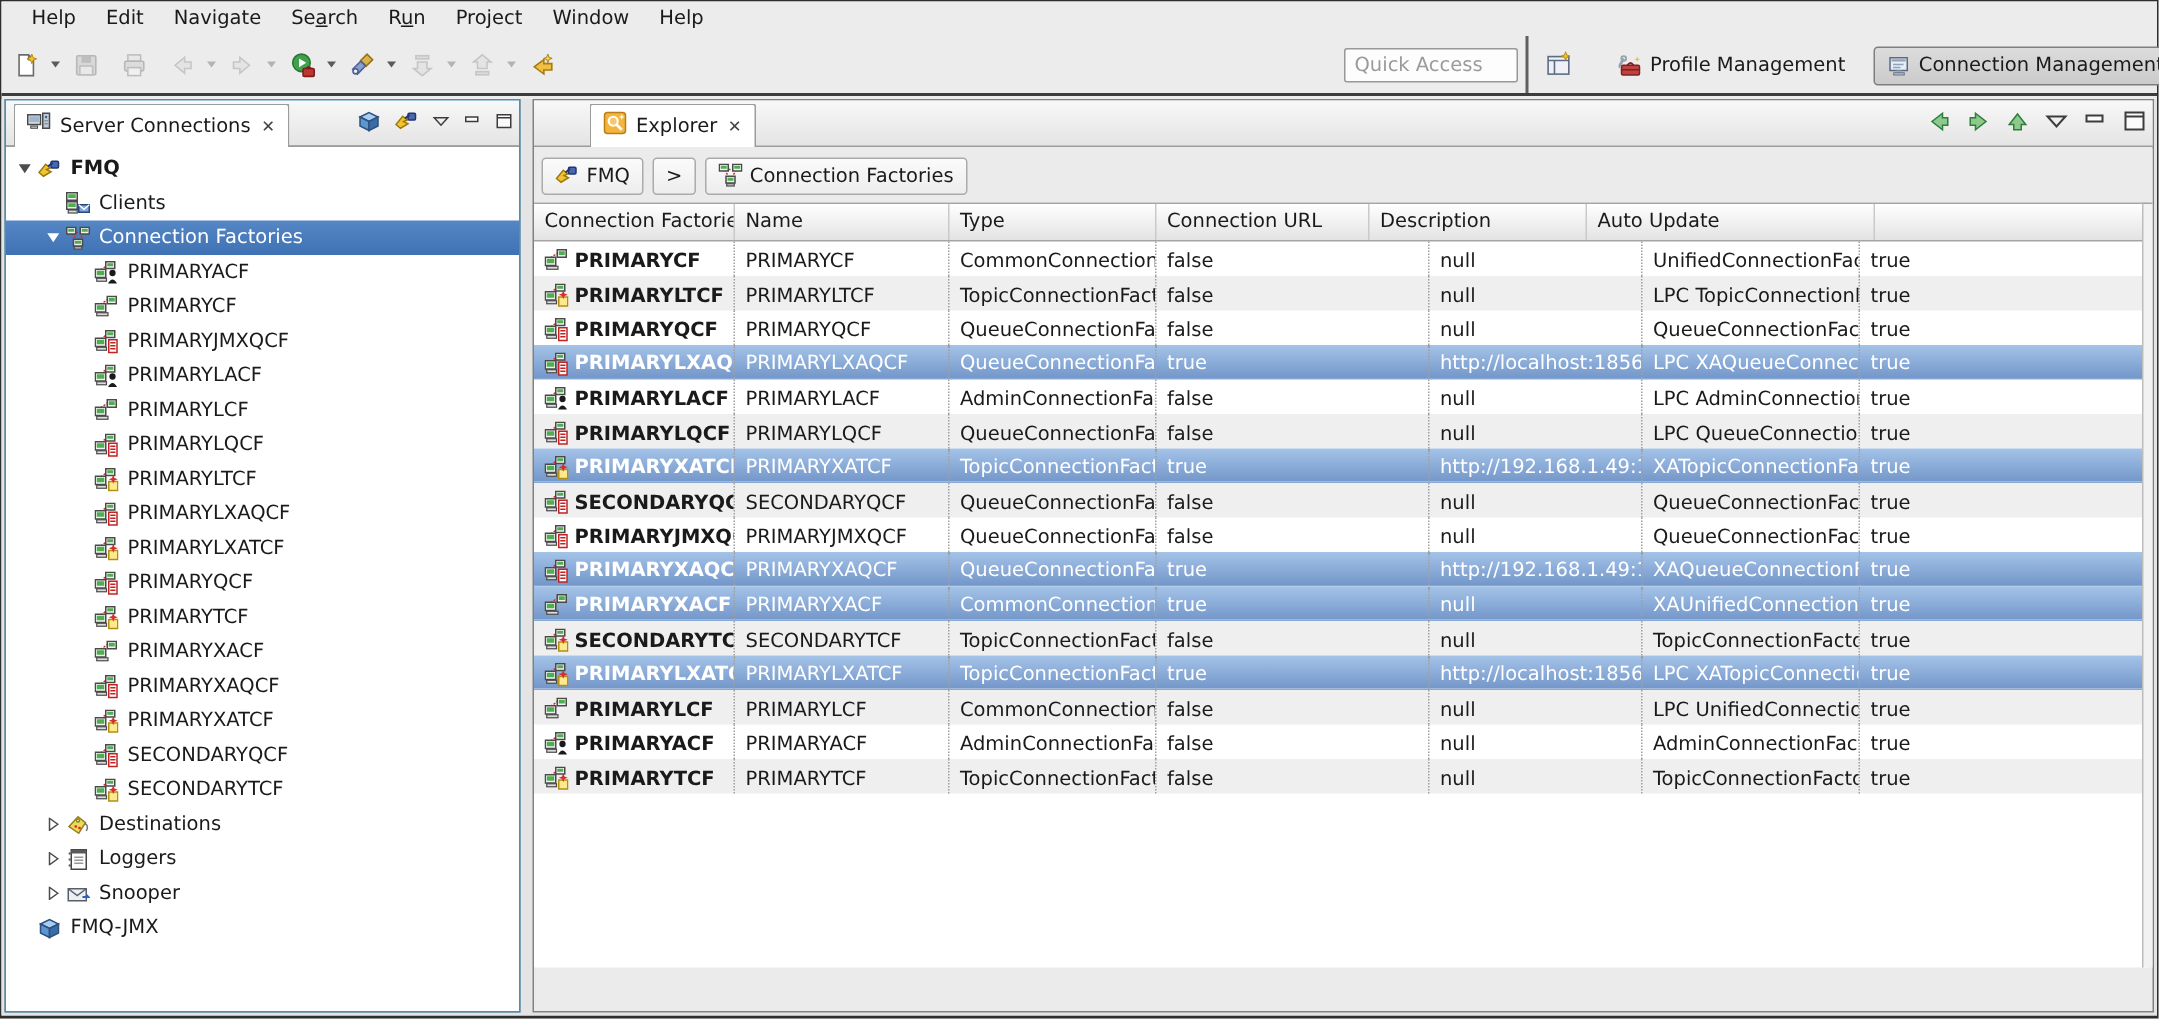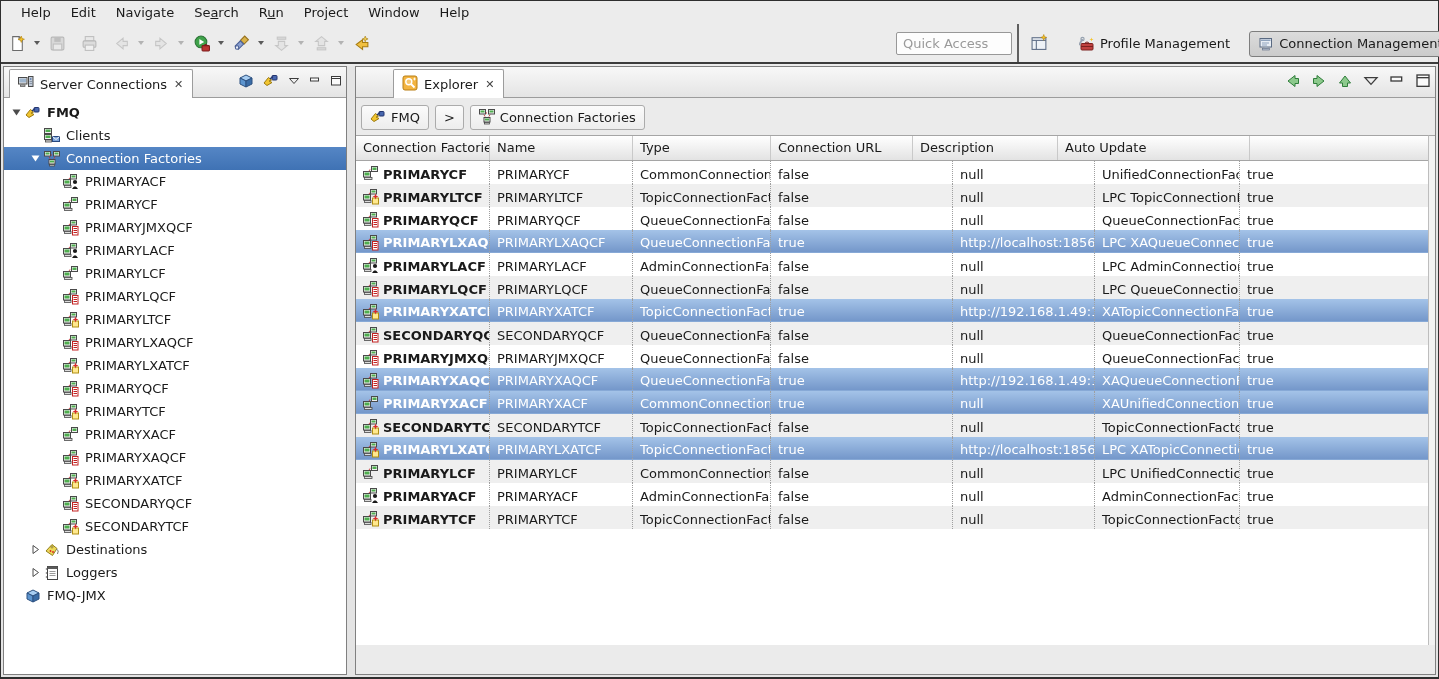--- a/index.html
+++ b/index.html
@@ -551,20 +551,33 @@
                 <rect x="3.5" y="1.5" width="10" height="2.5" fill="#5a5a5a"></rect>
                 <line x1="5.5" y1="6.5" x2="11.5" y2="6.5" stroke="#999"></line>
                 <line x1="5.5" y1="8.5" x2="11.5" y2="8.5" stroke="#999"></line>
                 <line x1="5.5" y1="10.5" x2="11.5" y2="10.5" stroke="#999"></line>
                 <circle cx="2.5" cy="4" r="0.8" fill="#666"></circle>
                 <circle cx="2.5" cy="8" r="0.8" fill="#666"></circle>
                 <circle cx="2.5" cy="12" r="0.8" fill="#666"></circle>
               </svg></span>
             <span>Loggers</span>
           </div>
+          <div class="tree-row" style="padding-left: 23px;">
+            <span class="expander">
+              <svg viewBox="0 0 9 9">
+                <polygon points="2,0.5 7.5,4.5 2,8.5" fill="none" stroke="#4c4c4c"></polygon>
+              </svg>
+            </span>
+            <span class="ticon"><svg viewBox="0 0 16 16" xmlns="http://www.w3.org/2000/svg">
+                <rect x="1.5" y="4.5" width="12" height="8" fill="#efefef" stroke="#55606e"></rect>
+                <polyline points="1.5,4.5 7.5,9 13.5,4.5" fill="none" stroke="#55606e"></polyline>
+                <polyline points="11,10 15,10 13.5,8.5 M15,10 13.5,11.5" fill="none" stroke="#2e62b5" stroke-width="1.2"></polyline>
+              </svg></span>
+            <span>Snooper</span>
+          </div>
           <div class="tree-row" style="padding-left: 4px;">
             <span class="expander"></span>
             <span class="ticon"><svg viewBox="0 0 16 16" xmlns="http://www.w3.org/2000/svg">
                 <polygon points="2,5 8,2 14,5 8,8" fill="#a7cdf2" stroke="#2d5180"></polygon>
                 <polygon points="2,5 8,8 8,14 2,11" fill="#5d95cf" stroke="#2d5180"></polygon>
                 <polygon points="14,5 8,8 8,14 14,11" fill="#3a6ca6" stroke="#2d5180"></polygon>
               </svg></span>
             <span>FMQ-JMX</span>
           </div>
         </div>

